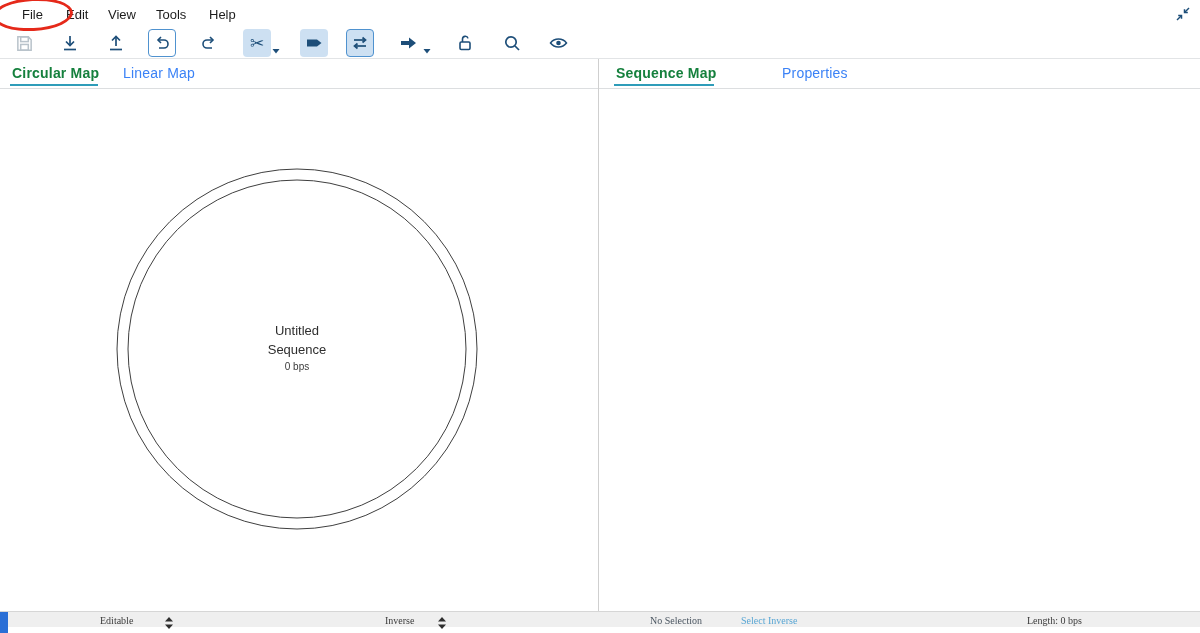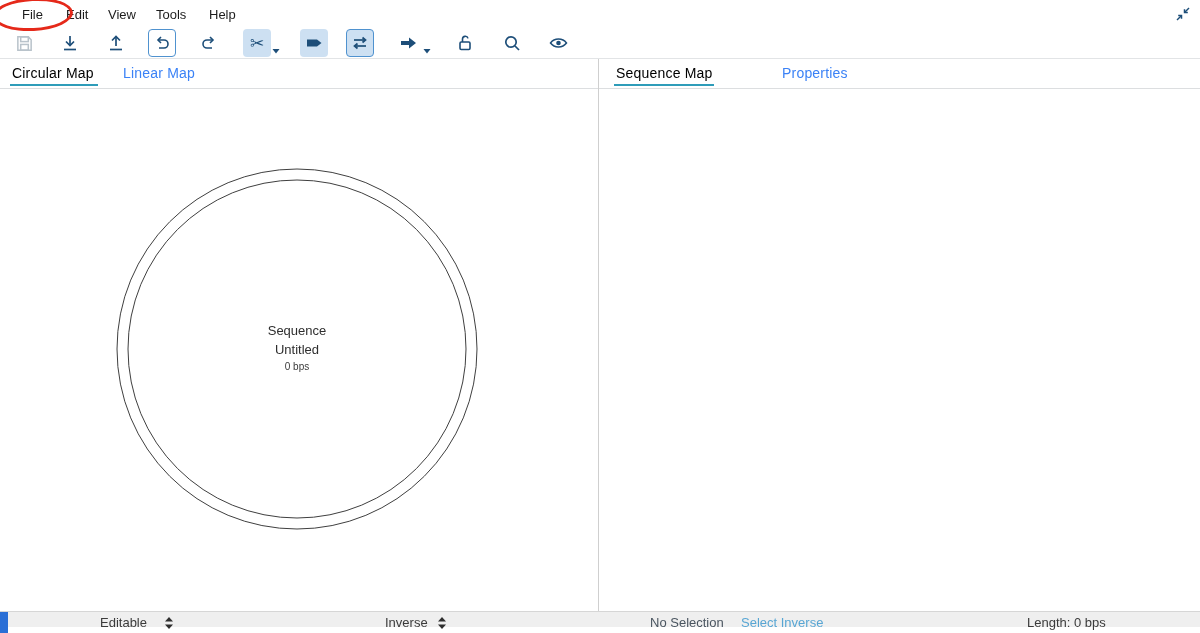--- a/index.html
+++ b/index.html
@@ -22,36 +22,36 @@
   .tb-btn.outline { border:1px solid #4f92cf; background:#fff; }
   .tb-btn.hl-outline { background:#cde0f2; border:1px solid #4f92cf; }
   .caret { position:absolute; top:40px; cursor:pointer; }
   .scissor-glyph { font-size:17px; color:#1d4e79; line-height:1; }
 
   .rule-h { position:absolute; left:0; width:1200px; height:1px; background:#e2e4e6; }
   .rule-v { position:absolute; left:598px; top:59px; width:1px; height:552px; background:#cfcfcf; }
 
   
   .tab { position:absolute; top:65px; font-size:14px; cursor:pointer; color:#3b82f6; letter-spacing:.2px; }
-  .tab.active { color:#000000; }
+  .tab.active { color:#15803d;font-weight:bold; }
   .tab-underline { position:absolute; top:84px; height:2px; background:#2e9cb9; }
 
   
   .plasmid-svg { position:absolute; left:116px; top:168px; }
   .plasmid-label { position:absolute; left:217px; top:321px; width:160px; text-align:center; color:#2e2e2e; }
   .plasmid-label .l1 { font-size:13px; line-height:19px; }
   .plasmid-label .l2 { font-size:10px; margin-top:2px; color:#3a3a3a; }
 
   
   .seq-placeholder { position:absolute; left:630px; top:108px; font-size:19px;
         color:#a3abb4; letter-spacing:.4px; }
 
   
   .status-bar { position:absolute; left:0; top:611px; width:1200px; height:16px;
-        background:#efefef; border-top:1px solid #d6d6d6; font-size:13px; color:#3b3b3b; }
+        background:#efefef; border-top:1px solid #d6d6d6; font-size:10px; color:#3b3b3b;font-family:Liberation Serif, serif; }
   .status-accent { position:absolute; left:0; top:0; width:8px; height:21px; background:#2a6fd6; }
   .sb-item { position:absolute; top:3px; }
   .sb-link { color:#58a6d4; cursor:pointer; }
   .sort-icon { position:absolute; top:4px; cursor:pointer; }
 </style>
 </head>
 <body>
 
 <div id="app">
 
@@ -198,22 +198,22 @@
 
   <div class="tab active" style="left:616px">Sequence Map</div>
   <div class="tab-underline" style="left:614px; width:100px;"></div>
   <div class="tab" style="left:782px">Properties</div>
 
   <svg class="plasmid-svg" width="362" height="362" viewBox="0 0 362 362">
     <circle cx="181" cy="181" r="180" fill="none" stroke="#3f3f3f" stroke-width="1"></circle>
     <circle cx="181" cy="181" r="169" fill="none" stroke="#3f3f3f" stroke-width="1"></circle>
   </svg>
   <div class="plasmid-label">
+    <div class="l1">Untitled</div>
     <div class="l1">Sequence</div>
-    <div class="l1">Untitled</div>
     <div class="l2">0 bps</div>
   </div>
 
 
   <div class="status-bar">
     <div class="status-accent"></div>
 
     <div class="sb-item" style="left:100px">Editable</div>
     <div class="sort-icon" style="left:164px">
       <svg width="10" height="14" viewBox="0 0 10 14">

